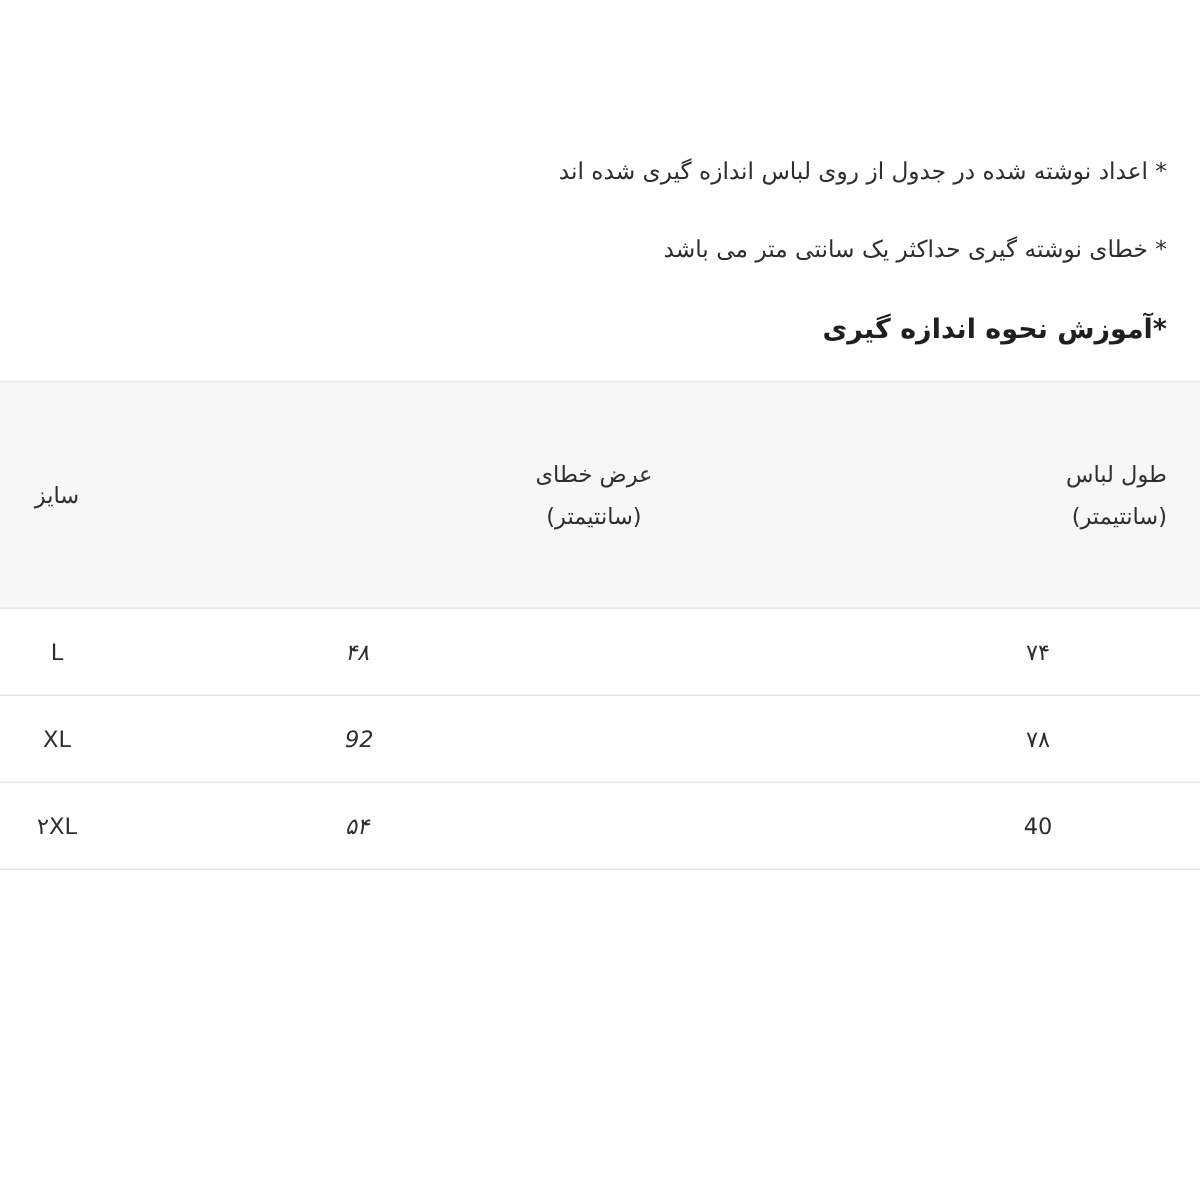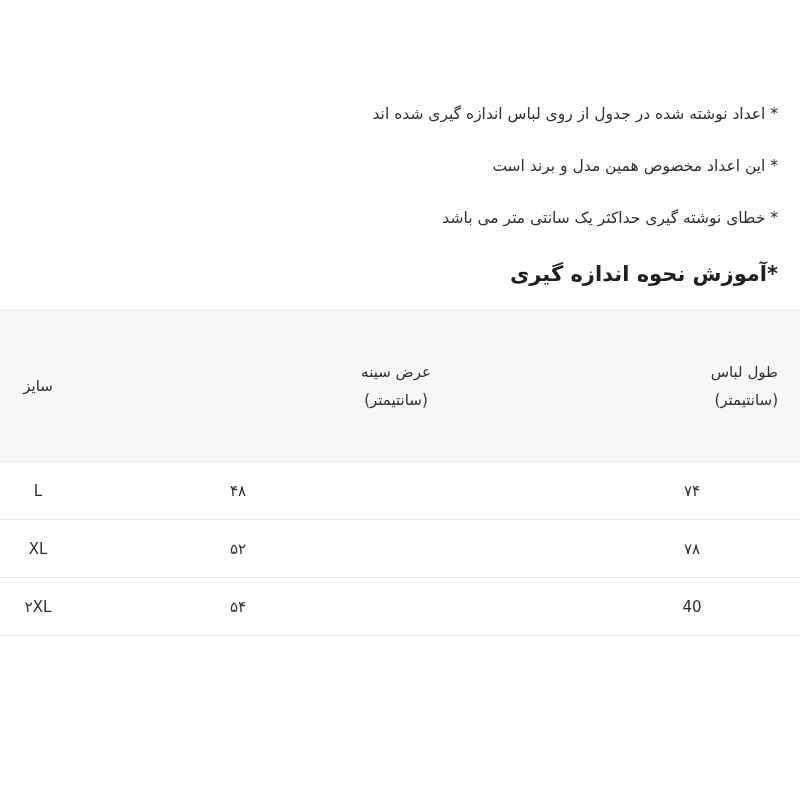--- a/index.html
+++ b/index.html
@@ -34,21 +34,21 @@
     line-height: 1.35;
     color: #2e2e2e;
     margin: 0 0 31px 0;
     letter-spacing: 0;
   }
   .note-line:last-child {
     margin-bottom: 0;
   }
   .note-strong {
     font-weight: bold;
-    font-size: 21px;
+    font-size: 18px;
     color: #1f1f1f;
   }
   .table-wrap {
     margin-top: 22px;
     width: 800px;
   }
   table.size-table {
     border-collapse: collapse;
     width: 800px;
     direction: rtl;
@@ -93,67 +93,66 @@
   th.col-size { text-align: center; }
   th.col-chest { text-align: center; }
   th.col-length { text-align: right; }
   .cell-two-line {
     display: block;
   }
   .cell-two-line span {
     display: block;
   }
   td.col-size { text-align: center; }
-  td.col-chest { text-align: left; padding-left: 24px; }
+  td.col-chest { text-align: left; padding-left: 24px; font-style: italic; }
   td.col-length { text-align: center; padding-left: 24px; }
   .bottom-filler {
     flex: 1 1 auto;
     background: #ffffff;
   }
 </style>
 </head>
 <body>
 
 <div class="page">
 
   <div class="notes">
     <p class="note-line">* اعداد نوشته شده در جدول از روی لباس اندازه گیری شده اند</p>
-    <p class="note-line">* این اعداد مخصوص همین مدل و برند است</p>
     <p class="note-line">* خطای نوشته گیری حداکثر یک سانتی متر می باشد</p>
     <p class="note-line note-strong">*آموزش نحوه اندازه گیری</p>
   </div>
 
   <div class="table-wrap">
     <table class="size-table">
       <thead>
         <tr>
           <th class="col-length">
             <span class="cell-two-line">
               <span>طول لباس</span>
               <span>(سانتیمتر)</span>
             </span>
           </th>
           <th class="col-chest">
             <span class="cell-two-line">
-              <span>عرض سینه</span>
+              <span>عرض خطای</span>
               <span>(سانتیمتر)</span>
             </span>
           </th>
           <th class="col-size">سایز</th>
         </tr>
       </thead>
       <tbody>
         <tr>
           <td class="col-length">۷۴</td>
           <td class="col-chest">۴۸</td>
           <td class="col-size">L</td>
         </tr>
         <tr>
           <td class="col-length">۷۸</td>
-          <td class="col-chest">۵۲</td>
+          <td class="col-chest">92</td>
           <td class="col-size">XL</td>
         </tr>
         <tr>
           <td class="col-length">40</td>
           <td class="col-chest">۵۴</td>
           <td class="col-size">۲XL</td>
         </tr>
       </tbody>
     </table>
   </div>

